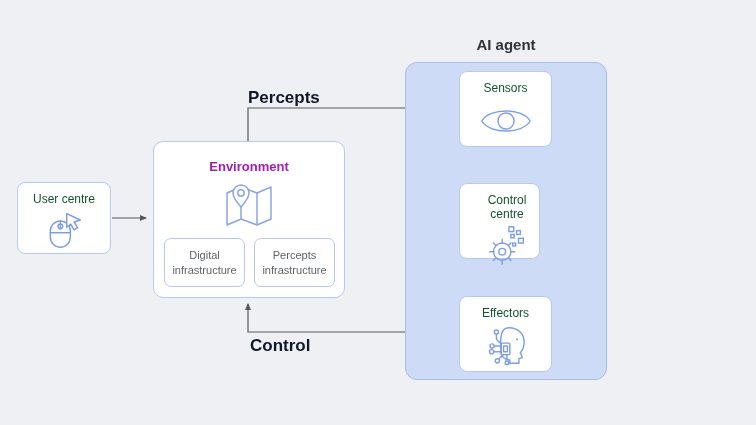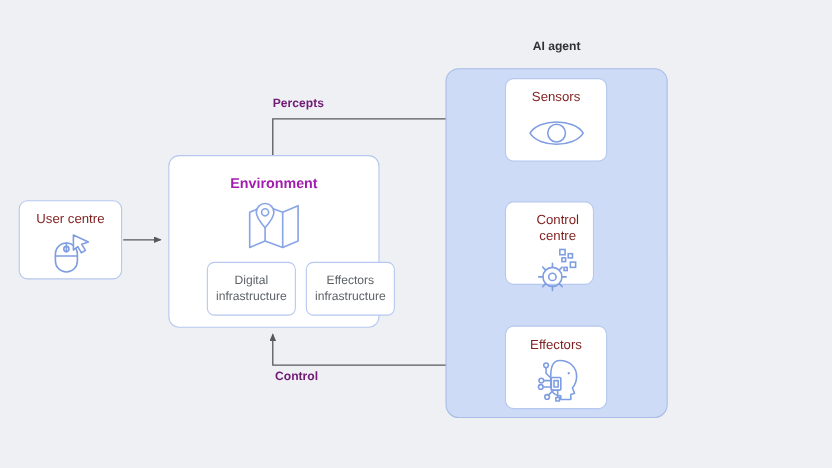--- a/index.html
+++ b/index.html
@@ -24,21 +24,21 @@
     background:#ffffff;
     border:1px solid #b6c8ee;
     border-radius:8px;
     box-sizing:border-box;
     display:flex;
     flex-direction:column;
     align-items:center;
   }
   .node-label {
     font-size:12px;
-    color:#7f1d1d;
+    color:#14532d;
     margin-top:9px;
     line-height:1.2;
     text-align:center;
   }
   .node-icon {
     flex:1;
     display:flex;
     align-items:center;
     justify-content:center;
     width:100%;
@@ -71,45 +71,44 @@
     border-radius:7px;
     box-sizing:border-box;
     display:flex;
     align-items:center;
     justify-content:center;
     text-align:center;
     font-size:11px;
     color:#5f6368;
     line-height:1.3;
     padding:2px 6px;
-    margin-left:24px;
   }
   .sub-node.digital  { left:10px;  top:96px; width:81px; height:49px; }
   .sub-node.physical { left:100px; top:96px; width:81px; height:49px; }
   .agent-group {
     position:absolute;
     left:405px; top:62px; width:202px; height:318px;
     background:#cddbf7;
     border:1.5px solid #a9bde6;
     border-radius:12px;
     box-sizing:border-box;
   }
   .agent-title {
     position:absolute;
     left:405px; top:36px; width:202px;
     text-align:center;
-    font-size:11px;
+    font-size:15px;
     font-weight:700;
     color:#2f3337;
   }
   .edge-label {
     position:absolute;
-    font-size:11px;
+    font-size:17px;
     font-weight:700;
-    color:#701a75;
+    color:#0f172a;
   }
   .edge-label.percepts { left:248px; top:88px; }
   .edge-label.actions  { left:250px; top:336px; }
 
   .user-input   { left:17px;  top:182px; width:94px; height:72px; }
   .sensors      { left:459px; top:71px;  width:93px; height:76px; }
   .control      { left:459px; top:183px; width:81px; height:76px;padding-left:15px; }
   .effectors    { left:459px; top:296px; width:93px; height:76px; }
 </style>
 </head>
@@ -163,21 +162,21 @@
           <line x1="37" y1="12" x2="37" y2="44"></line>
           <path d="M21,4 C25.5,4 29,7.5 29,12 C29,17 21,26 21,26 C21,26 13,17 13,12 C13,7.5 16.5,4 21,4 Z" fill="#ffffff"></path>
           <circle cx="21" cy="12" r="3.2"></circle>
         </g>
       </svg>
     </div>
     <div class="sub-node digital">
       <span>Digital infrastructure</span>
     </div>
     <div class="sub-node physical">
-      <span>Effectors infrastructure</span>
+      <span>Percepts infrastructure</span>
     </div>
   </div>
 
   <div class="node sensors">
     <div class="node-label">Sensors</div>
     <div class="node-icon">
       <svg width="58" height="34" viewBox="0 0 62 38">
         <g fill="none" stroke="#7f9ee2" stroke-width="1.6">
           <path d="M4,19 C13,4 49,4 58,19 C49,34 13,34 4,19 Z"></path>
           <circle cx="31" cy="19" r="9"></circle>

